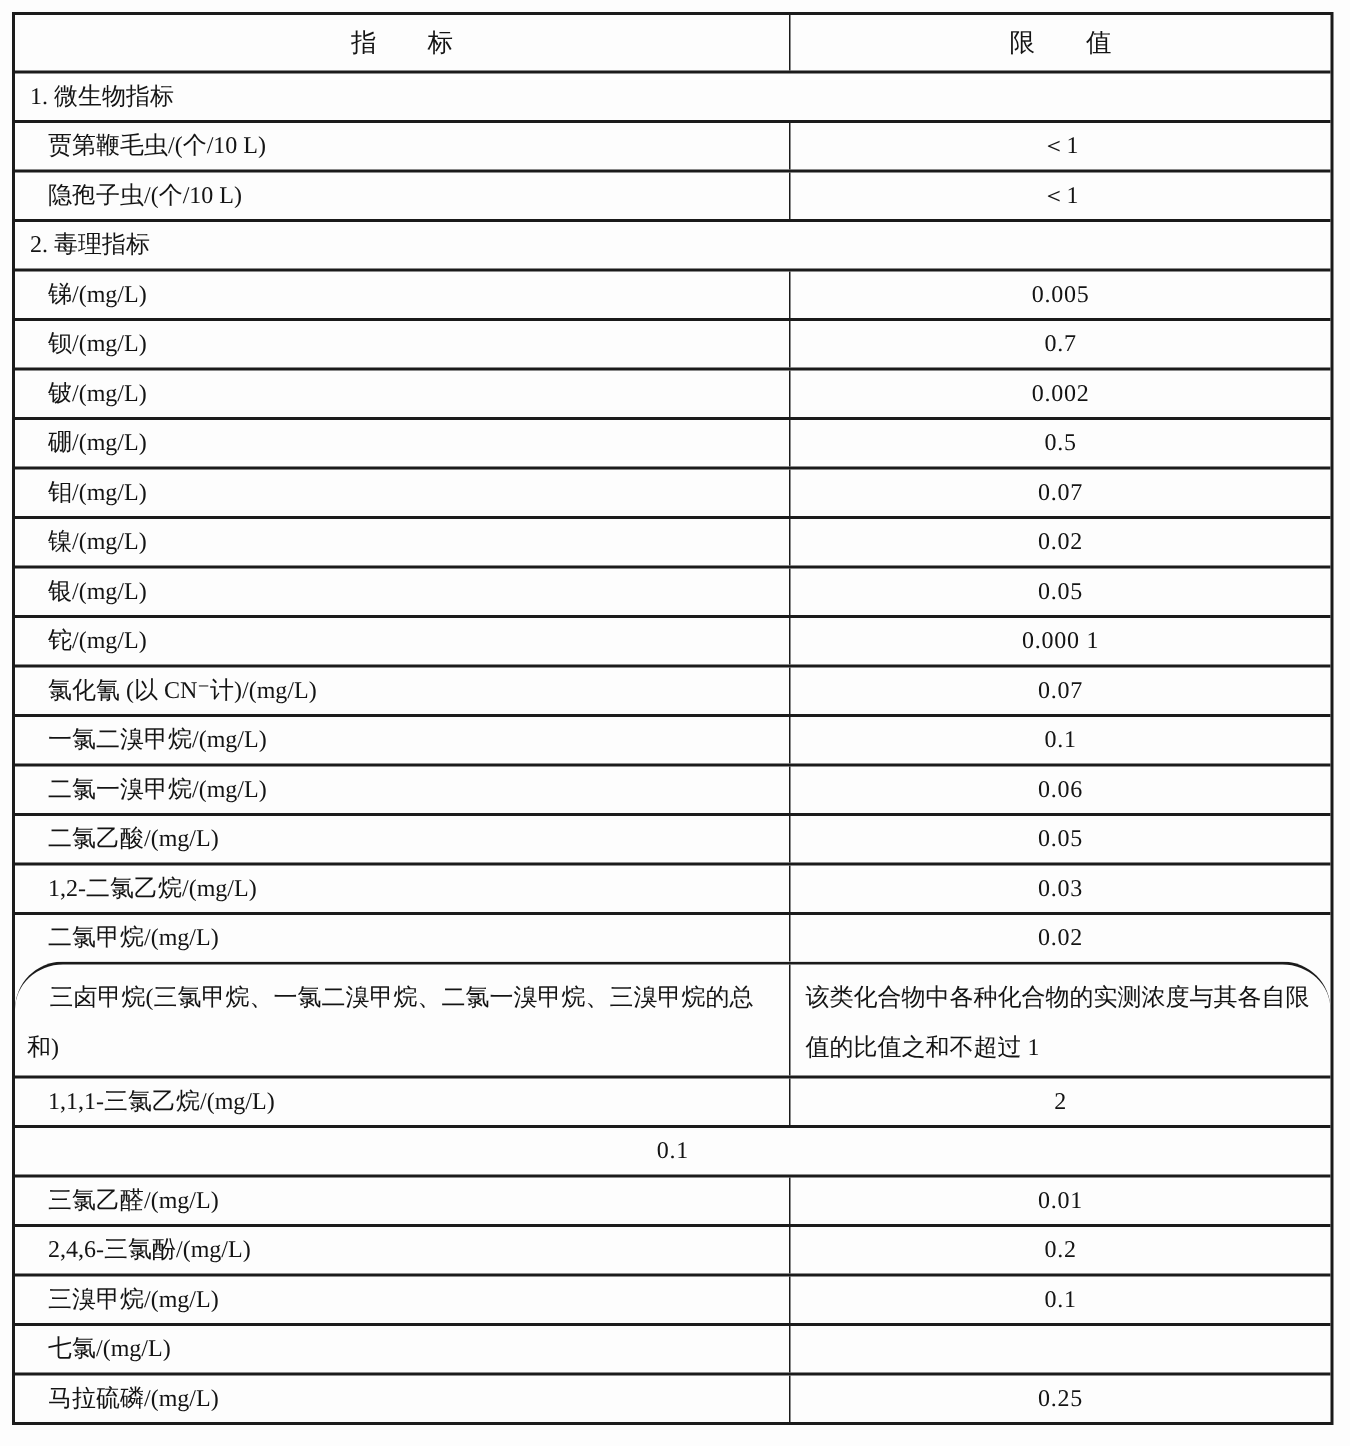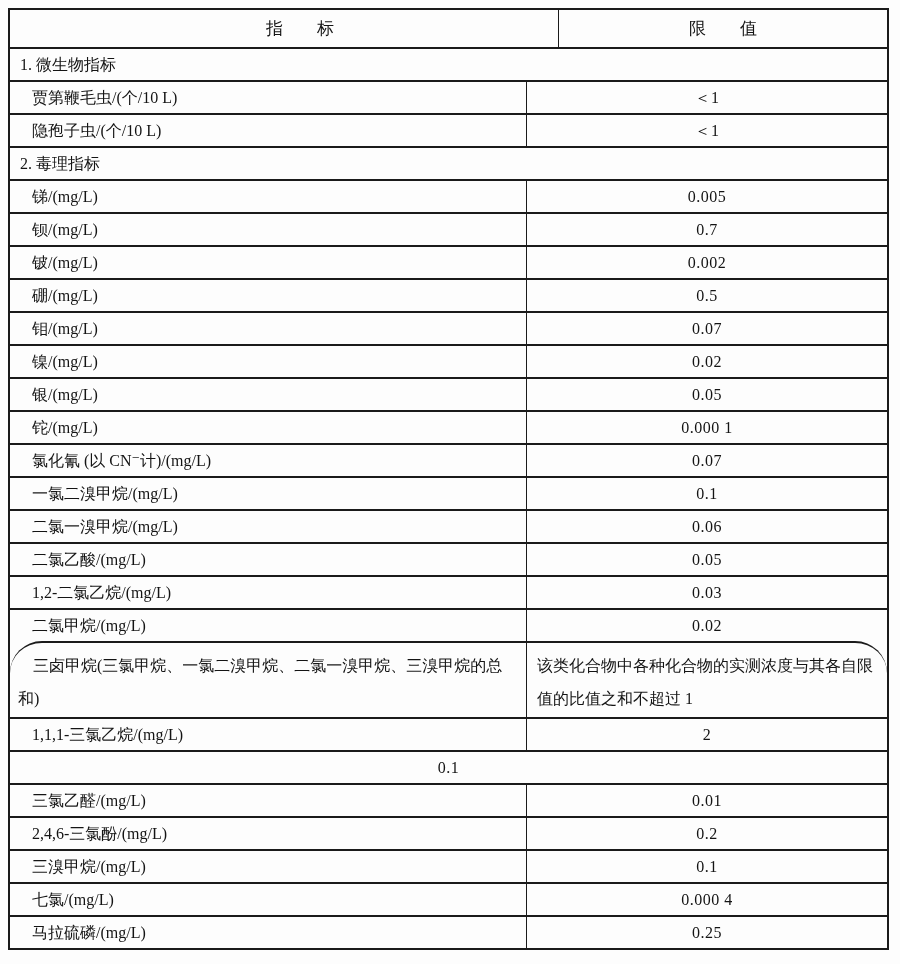--- a/index.html
+++ b/index.html
@@ -24,21 +24,21 @@
     border: 2px solid #1b1b1b;
     background: #fdfdfd;
   }
   .row {
     display: flex;
     align-items: stretch;
     height: 33px;
     border-top: 2px solid #1b1b1b;
     box-sizing: border-box;
   }
-  .row.header { height: 37px; border-top: none; padding-left: 32px; }
+  .row.header { height: 37px; border-top: none; }
   .row.tall { height: 76px; border-radius: 32px; }
   .cell {
     box-sizing: border-box;
     display: flex;
     align-items: center;
     font-size: 16px;
     line-height: 1.25;
   }
   .cell.indicator {
     width: 517px;
@@ -200,21 +200,20 @@
       <div class="cell limit num">0.2</div>
     </div>
 
     <div class="row">
       <div class="cell indicator">三溴甲烷/(mg/L)</div>
       <div class="cell limit num">0.1</div>
     </div>
 
     <div class="row">
       <div class="cell indicator">七氯/(mg/L)</div>
-      <div class="cell limit num">0.000 4</div>
     </div>
 
     <div class="row">
       <div class="cell indicator">马拉硫磷/(mg/L)</div>
       <div class="cell limit num">0.25</div>
     </div>
 
   </div>
 </div>
 

